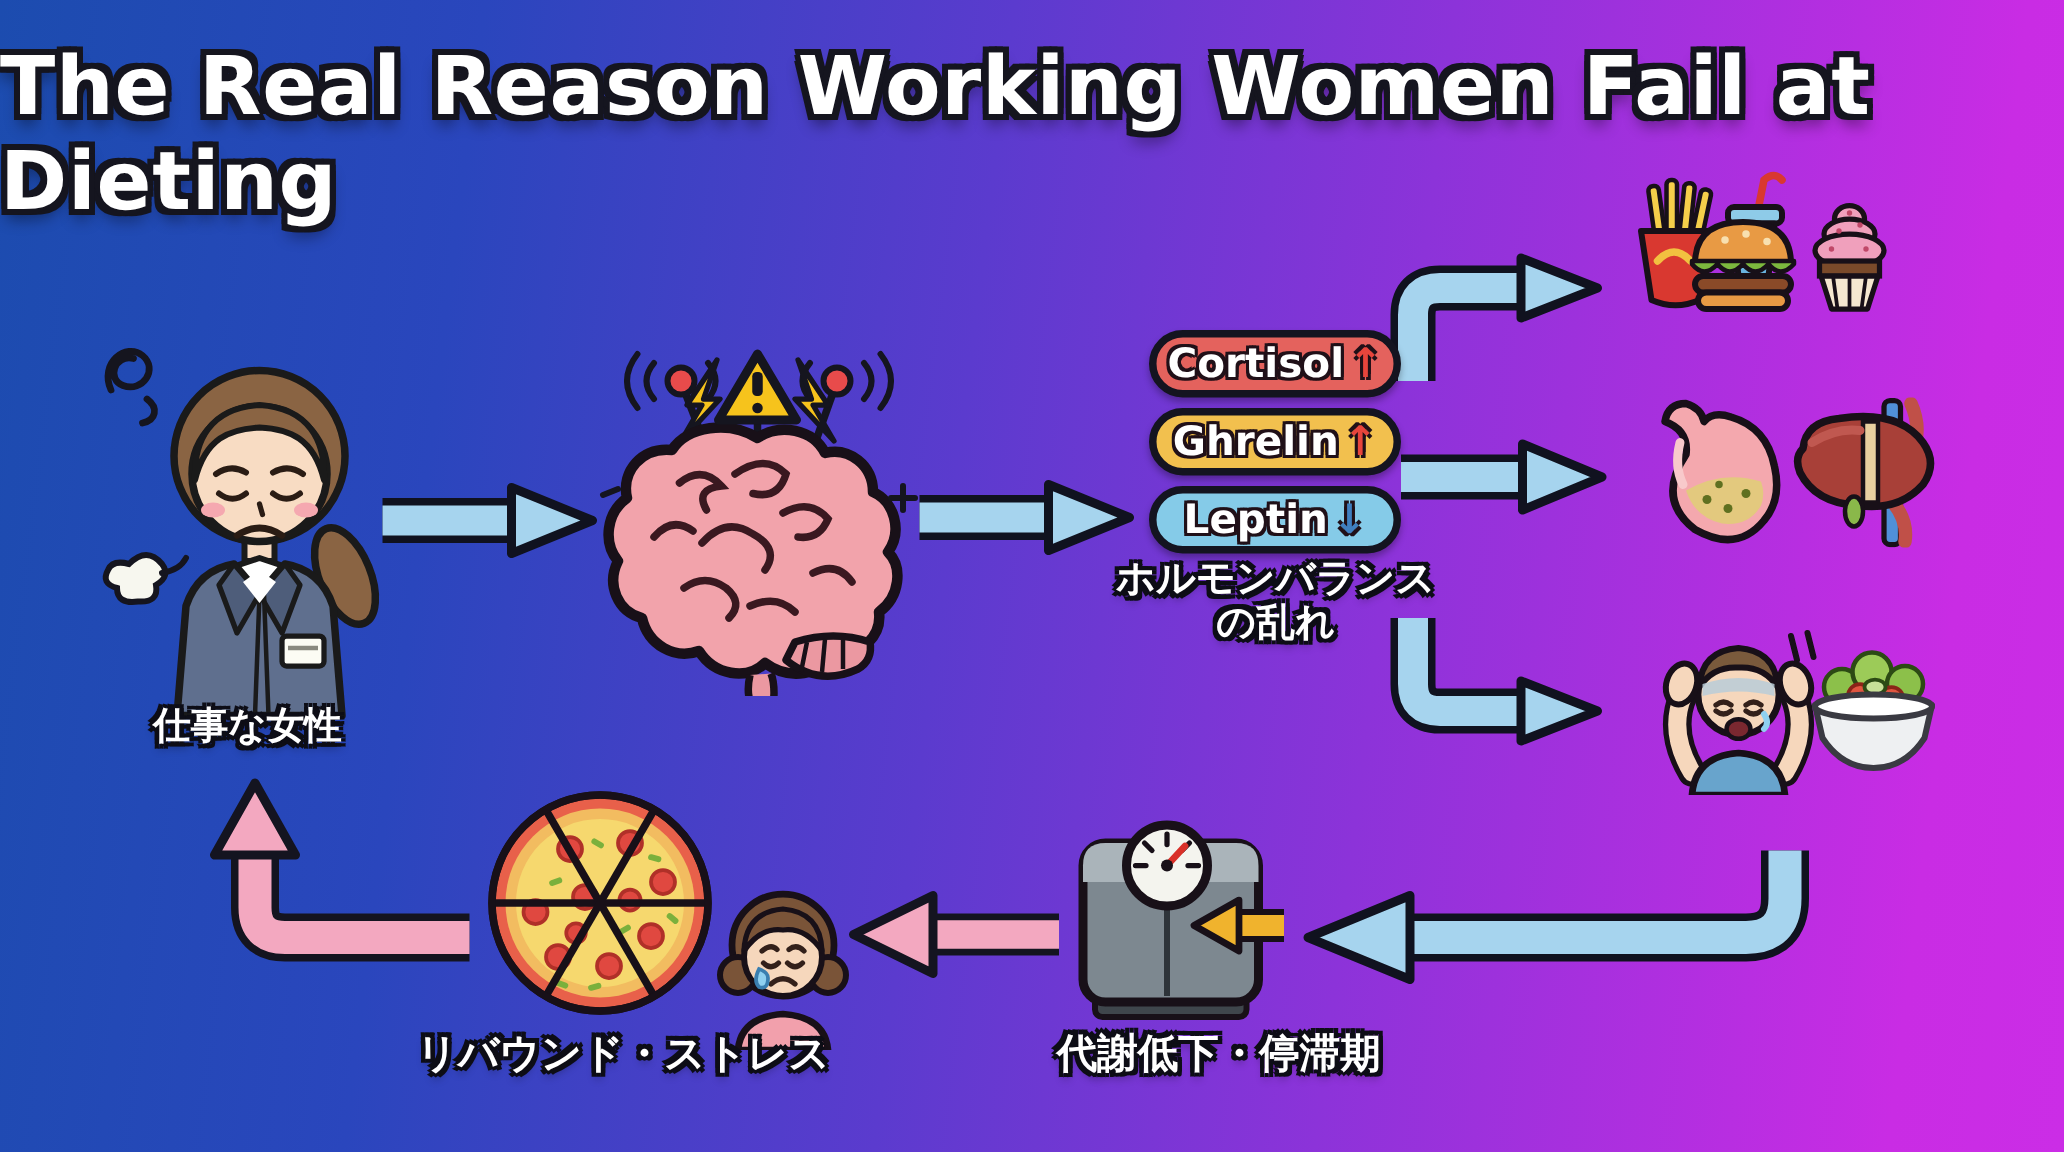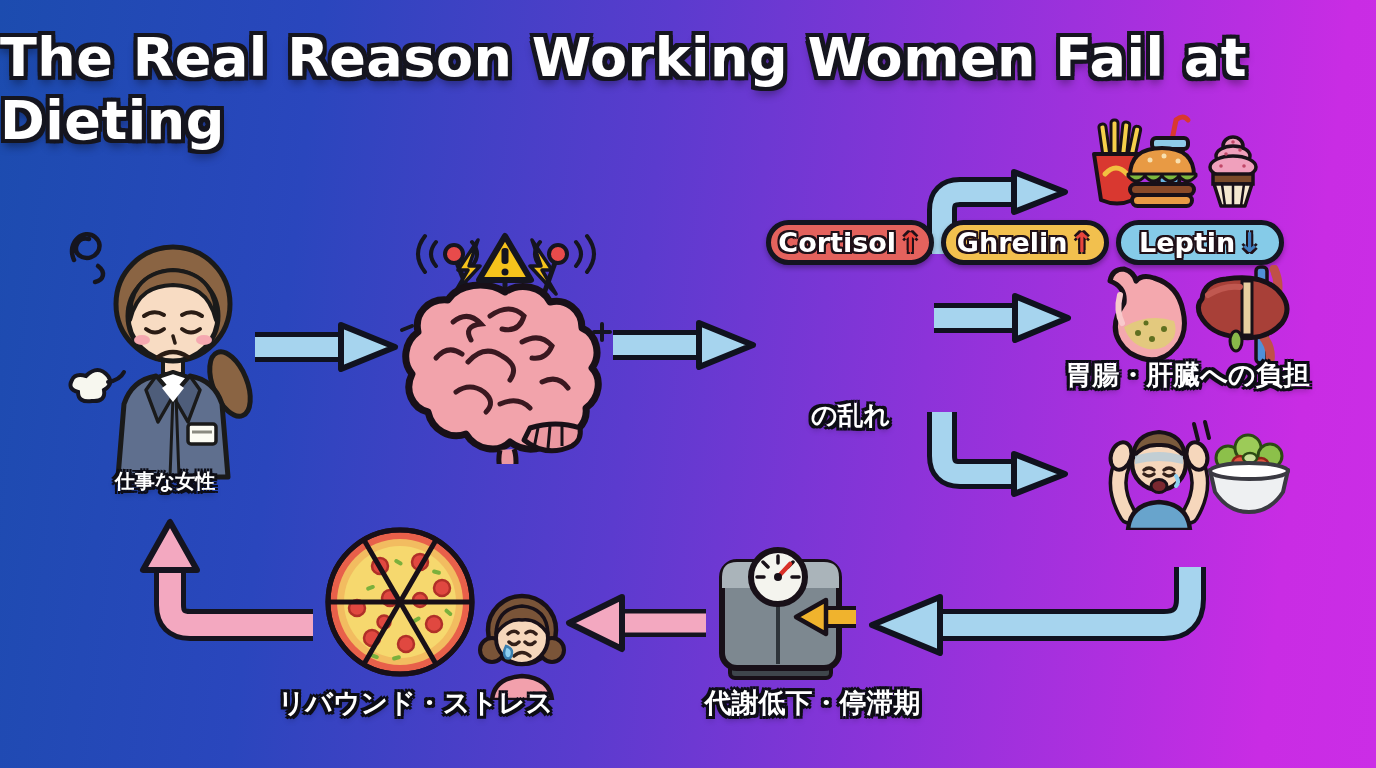--- a/index.html
+++ b/index.html
@@ -13,23 +13,23 @@
     left:0;right:0;top:26px;text-align:left;
     font-size:54px;font-weight:800;color:#ffffff;letter-spacing:0.5px;
     text-shadow:-4px -4px 0 #15151f,4px -4px 0 #15151f,-4px 4px 0 #15151f,4px 4px 0 #15151f,
       -4px 0 0 #15151f,4px 0 0 #15151f,0 -4px 0 #15151f,0 4px 0 #15151f,0 7px 10px rgba(0,0,0,.45);
   }
   .olabel{
     color:#fff;font-weight:800;text-align:center;line-height:1.12;
     text-shadow:-3px -3px 0 #0d0d16,3px -3px 0 #0d0d16,-3px 3px 0 #0d0d16,3px 3px 0 #0d0d16,
       -3px 0 0 #0d0d16,3px 0 0 #0d0d16,0 -3px 0 #0d0d16,0 3px 0 #0d0d16,0 4px 6px rgba(0,0,0,.4);
   }
-  .fs28{font-size:20px;} .fs27{font-size:27px;} .fs26{font-size:26px;}
+  .fs28{font-size:25px;} .fs27{font-size:27px;} .fs26{font-size:26px;}
   
-  .pillcol{left:766px;top:220px;display:flex;flex-direction:row;gap:7px;}
+  .pillcol{left:766px;top:220px;display:flex;flex-direction:column;gap:7px;}
   .pill{
     width:168px;height:45px;border:5px solid #141420;border-radius:26px;
     display:flex;align-items:center;justify-content:center;gap:3px;box-sizing:border-box;
     box-shadow:0 3px 5px rgba(0,0,0,.3);
   }
   .pill-cortisol{background:#e4625d;}
   .pill-ghrelin{background:#f2c04e;}
   .pill-leptin{background:#85cbe8;}
   .pname{
     font-size:27px;font-weight:800;color:#fff;
@@ -203,21 +203,21 @@
     <div class="pill pill-ghrelin">
       <span class="pname">Ghrelin</span>
       <span class="parrow parrow-up">↑</span>
     </div>
     <div class="pill pill-leptin">
       <span class="pname">Leptin</span>
       <span class="parrow parrow-down">↓</span>
     </div>
   </div>
   <div class="abs olabel fs26" style="left:728px;top:372px;width:245px;">
-    <br>
+    <span>ホルモンバランス</span><br>
     <span>の乱れ</span>
   </div>
 
   <svg class="abs" style="left:1088px;top:112px" width="180" height="100" viewBox="0 0 180 100">
 
     <g>
       <rect x="13" y="12" width="7" height="40" rx="3" fill="#f5cf4a" stroke="#181018" stroke-width="3" transform="rotate(-8 16 30)"></rect>
       <rect x="23" y="8" width="7" height="42" rx="3" fill="#f5cf4a" stroke="#181018" stroke-width="3"></rect>
       <rect x="33" y="10" width="7" height="40" rx="3" fill="#f5cf4a" stroke="#181018" stroke-width="3" transform="rotate(6 36 30)"></rect>
       <rect x="43" y="14" width="7" height="36" rx="3" fill="#f5cf4a" stroke="#181018" stroke-width="3" transform="rotate(12 46 30)"></rect>
@@ -269,21 +269,20 @@
     <g>
       <rect x="166" y="2" width="11" height="96" rx="4" fill="#5090d8" stroke="#181018" stroke-width="3.5"></rect>
       <path d="M184 4 q8 18 0 34" fill="none" stroke="#c05048" stroke-width="9" stroke-linecap="round"></path>
       <path d="M172 70 q10 12 8 26" fill="none" stroke="#c05048" stroke-width="9" stroke-linecap="round"></path>
       <path d="M112 34 Q114 16 136 14 Q176 8 192 30 Q202 44 192 58 Q176 76 148 72 Q120 70 110 50 Q106 40 112 34 Z" fill="#a84038" stroke="#181018" stroke-width="5" stroke-linejoin="round"></path>
       <rect x="152" y="16" width="10" height="54" fill="#e8cfa0" stroke="#181018" stroke-width="3"></rect>
       <path d="M118 30 Q134 20 150 22" fill="none" stroke="#c05850" stroke-width="6" stroke-linecap="round"></path>
       <ellipse cx="146" cy="76" rx="6" ry="10" fill="#8ab84a" stroke="#181018" stroke-width="3"></ellipse>
     </g>
   </svg>
-  <div class="abs olabel fs27" style="left:1045px;top:360px;width:285px;">胃腸・肝臓への負担</div>
 
   <svg class="abs" style="left:1098px;top:418px" width="205" height="112" viewBox="0 0 205 112">
     <g>
       <path d="M96 6 l4 16 M107 4 l4 16" stroke="#181018" stroke-width="4" stroke-linecap="round"></path>
       <path d="M30 97 Q14 70 24 46" fill="none" stroke="#181018" stroke-width="19" stroke-linecap="round"></path>
       <path d="M30 97 Q14 70 24 46" fill="none" stroke="#f6d7bc" stroke-width="12" stroke-linecap="round"></path>
       <path d="M92 97 Q108 70 98 46" fill="none" stroke="#181018" stroke-width="19" stroke-linecap="round"></path>
       <path d="M92 97 Q108 70 98 46" fill="none" stroke="#f6d7bc" stroke-width="12" stroke-linecap="round"></path>
       <path d="M30 112 Q32 86 61 84 Q90 86 92 112 Z" fill="#68a4cc" stroke="#181018" stroke-width="4.5" stroke-linejoin="round"></path>
       <circle cx="61" cy="45" r="27" fill="#f6d7bc" stroke="#181018" stroke-width="4.5"></circle>

